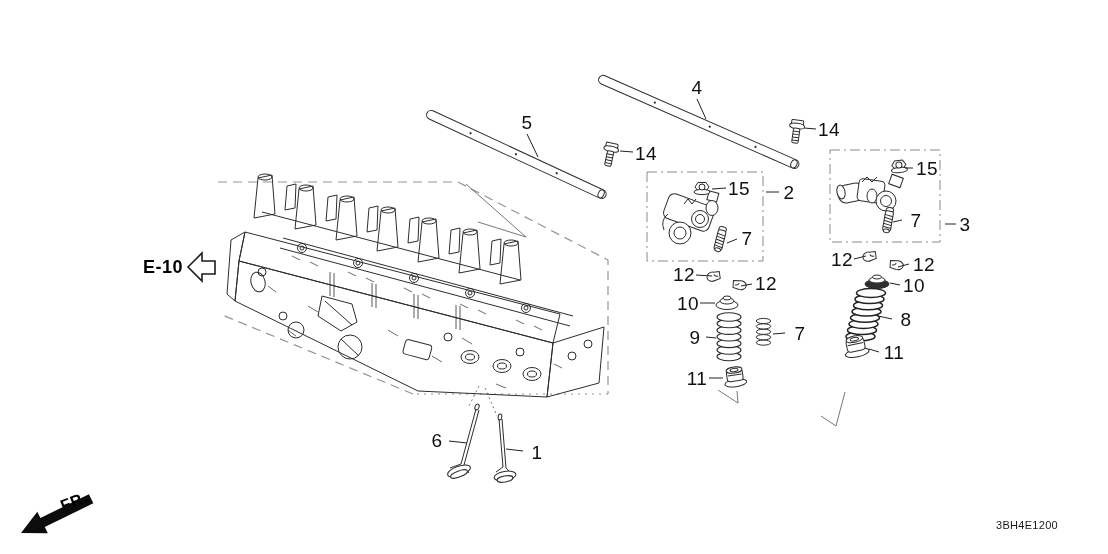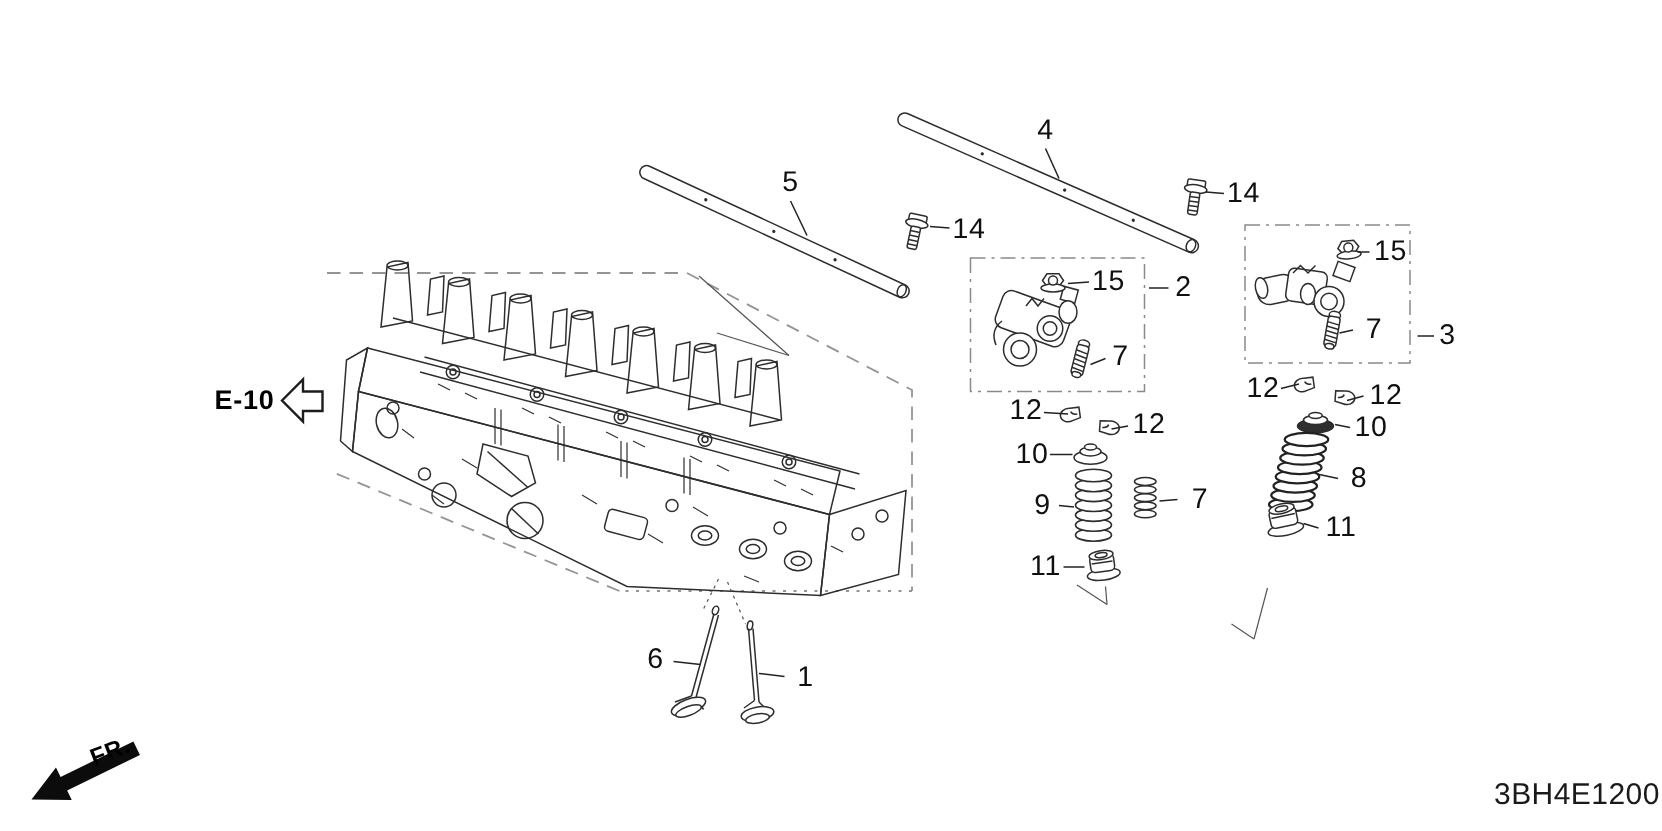--- a/index.html
+++ b/index.html
@@ -16,21 +16,21 @@
   .ref-label{
     position:absolute;left:163px;top:267px;transform:translate(-50%,-50%);
     font-size:18px;font-weight:700;color:#000;letter-spacing:0.5px;text-align:center;
   }
   .fr-label{
     position:absolute;left:74px;top:502px;transform:translate(-50%,-50%) rotate(-21deg);
     font-size:16px;font-weight:700;color:#000;letter-spacing:0.5px;
   }
   .code-label{
     position:absolute;left:996px;top:519px;width:90px;
-    font-size:20px;font-weight:400;color:#1a1a1a;letter-spacing:0.3px;
+    font-size:11px;font-weight:400;color:#1a1a1a;letter-spacing:0.3px;
   }
 </style>
 </head>
 <body>
 
 <div class="canvas">
 
 <svg class="art" width="1108" height="554" viewBox="0 0 1108 554">
 
   <defs>

